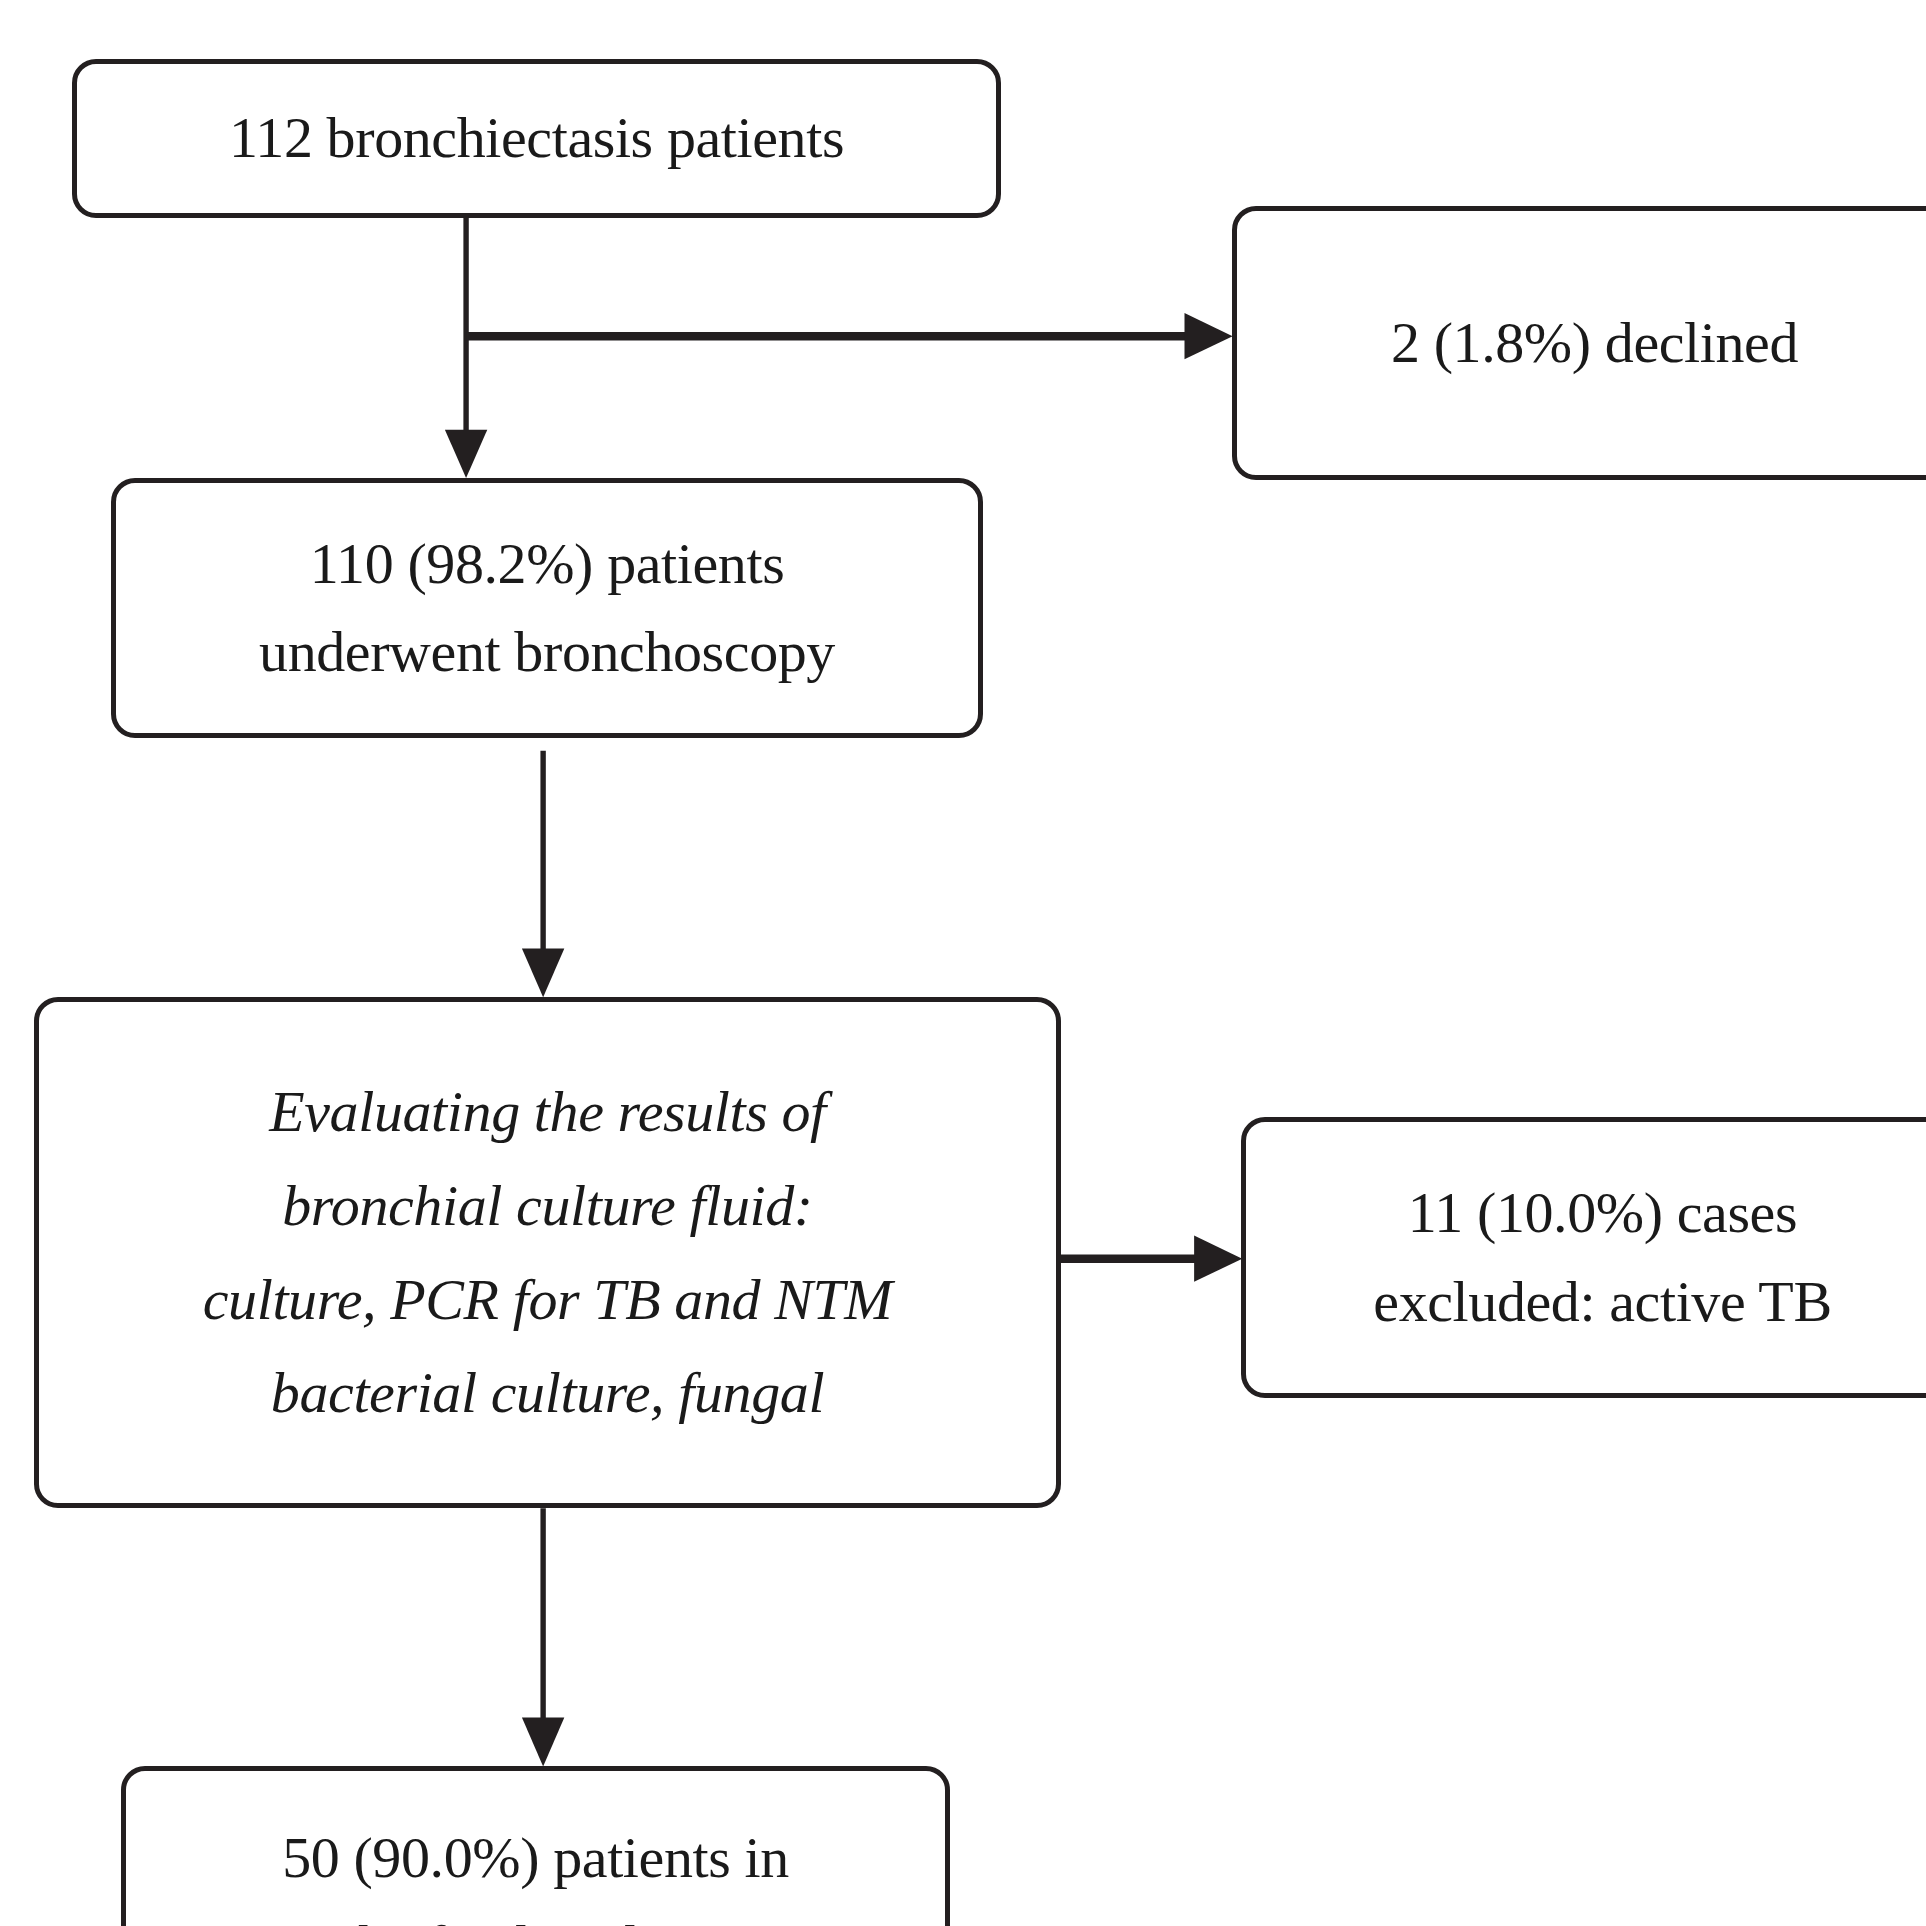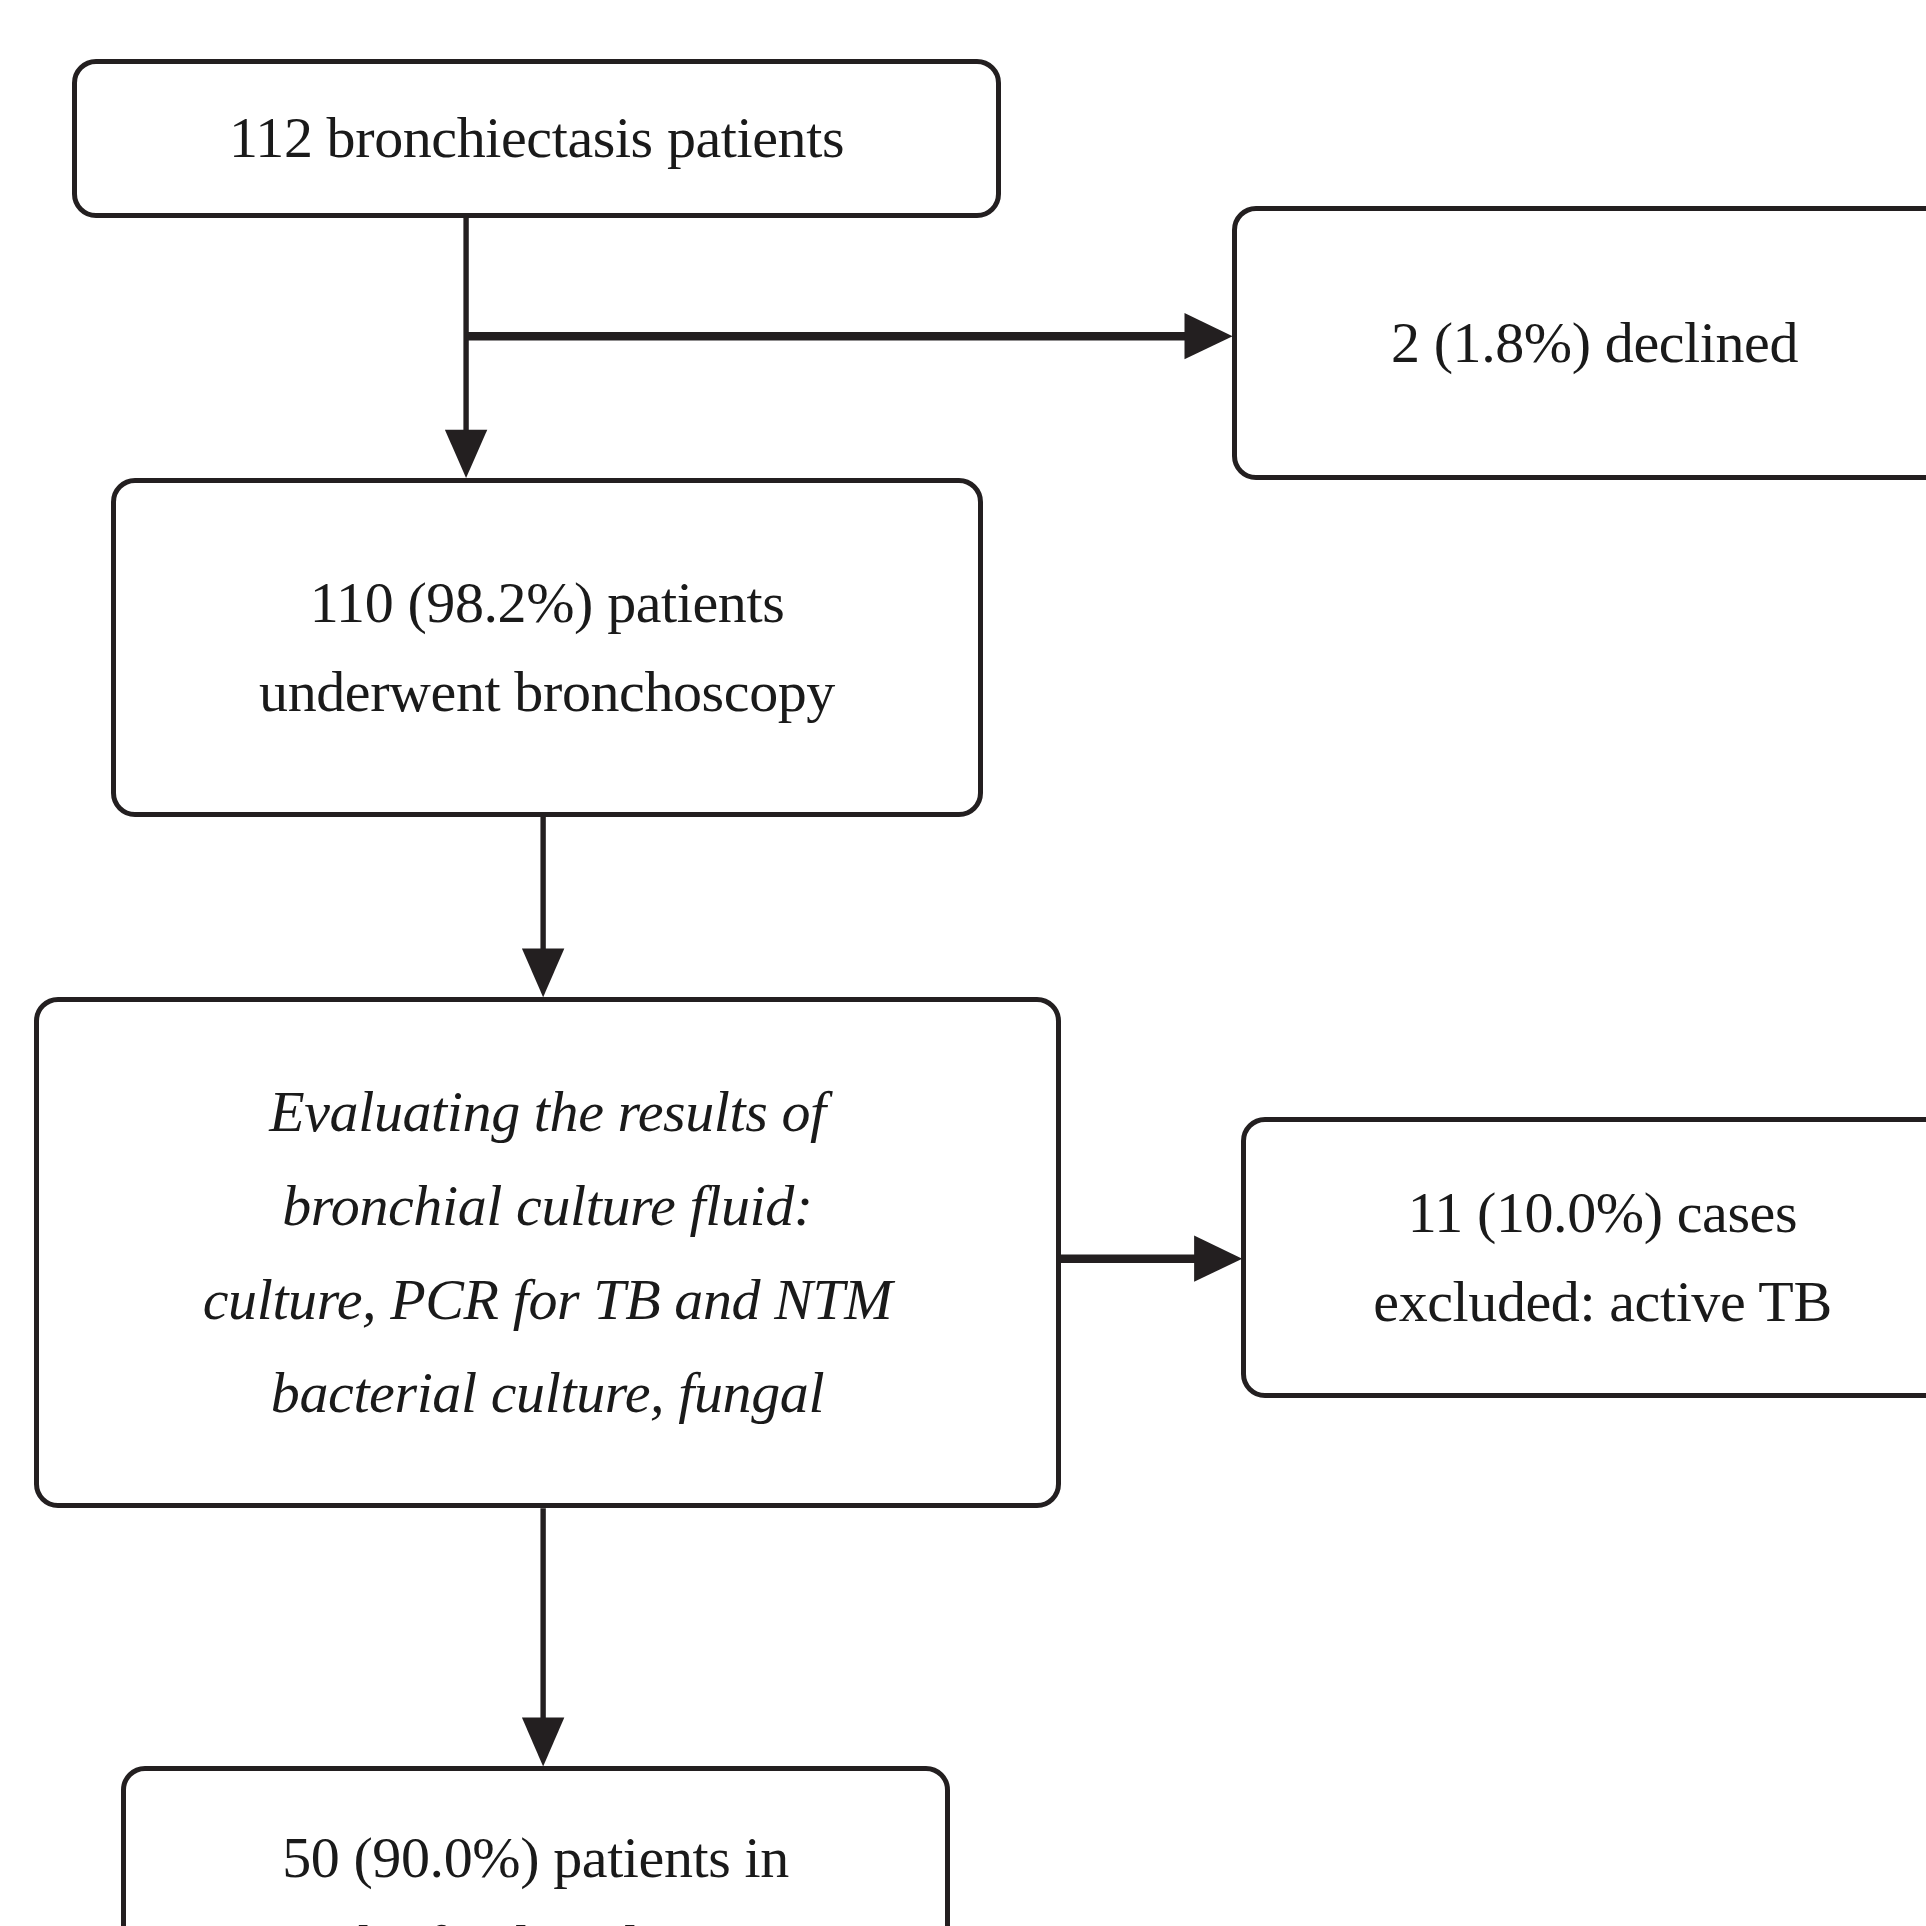--- a/index.html
+++ b/index.html
@@ -45,21 +45,21 @@
     width: 100%;
     font-size: 58px;
     line-height: 1.52;
     letter-spacing: -0.4px;
     white-space: nowrap;
     color: #1a1a1a;
   }
   
   #box-enrolled   { left: 72px;  top: 59px;  width: 929px; height: 159px;  }
   #box-declined   { left: 1232px; top: 206px;  width: 725px; height: 274px;  }
-  #box-underwent  { left: 111px;  top: 478px; width: 872px; height: 339px;  }
+  #box-underwent  { left: 111px;  top: 478px; width: 872px; height: 260px;  }
   #box-evaluating { left: 34px;   top: 997px; width: 1027px; height: 511px; }
   #box-excluded   { left: 1241px; top: 1117px; width: 723px; height: 281px;  }
   #box-final      { left: 121px;  top: 1766px; width: 829px; height: 272px;  }
 
   #box-evaluating .box-line { line-height: 1.62; font-style: italic; }
 </style>
 </head>
 <body>
 
 <div id="flowchart-root">

